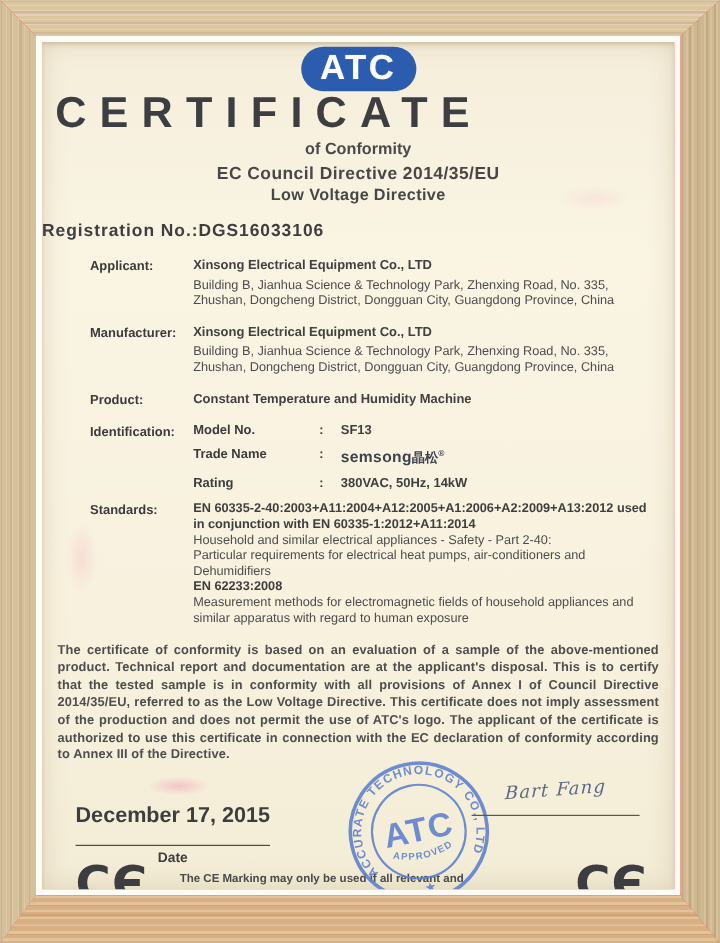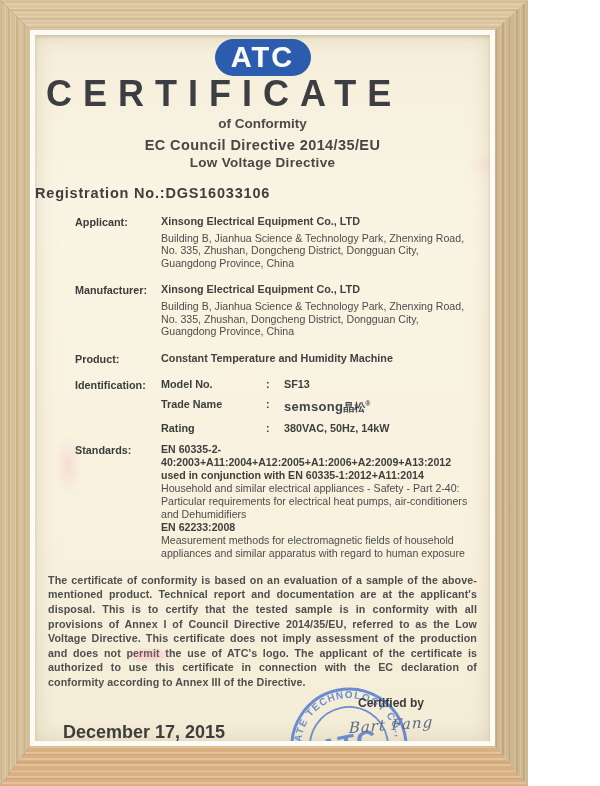--- a/index.html
+++ b/index.html
@@ -1,18 +1,18 @@
 <!DOCTYPE html>
 <html><head>
 <meta charset="utf-8">
 <style>
   html,body{margin:0;padding:0;background:#ffffff;}
   *{box-sizing:border-box;}
   body{font-family:"Liberation Sans", sans-serif;}
-  .scene{position:relative;width:528px;height:786px;overflow:hidden;background:#ef4444;}
+  .scene{position:relative;width:600px;height:786px;overflow:hidden;background:#ef4444;}
 
   
   .wood{position:absolute;}
   .wood-top{left:0;top:0;width:600px;height:30px;
     background:#dbc6a0;
     background-image:repeating-linear-gradient(to bottom, rgba(255,255,255,.20) 0 1px, rgba(255,255,255,0) 1px 4px),
       repeating-linear-gradient(to bottom, rgba(166,136,92,.20) 0 2px, rgba(166,136,92,0) 2px 9px);
     clip-path:polygon(0 0,100% 0,calc(100% - 33px) 100%,30px 100%);}
   .wood-left{left:0;top:0;width:30px;height:786px;
     background:#d6c09a;
@@ -200,21 +200,20 @@
           </text>
           <text x="0" y="8" text-anchor="middle" font-size="28" font-weight="bold" fill="#5b7fd0" letter-spacing="1">ATC</text>
           <text font-size="8" font-weight="bold" fill="#5b7fd0" letter-spacing="1">
             <textPath href="#appPath" startOffset="50%" text-anchor="middle">APPROVED</textPath>
           </text>
           <text x="0" y="51" text-anchor="middle" font-size="11" fill="#5b7fd0">★</text>
         </g>
       </svg>
 
       <div class="cert-block">
-        <div class="certby">Certified by</div>
         <div class="signature">Bart Fang</div>
         <span class="sig-line"></span>
       </div>
     </div>
 
     <div class="ce-row">
       <div class="ce-mark">CЄ</div>
       <div class="ce-note">
         <div>The CE Marking may only be used if all relevant and</div>
         <div>effective EC Directives are complied with.</div>

